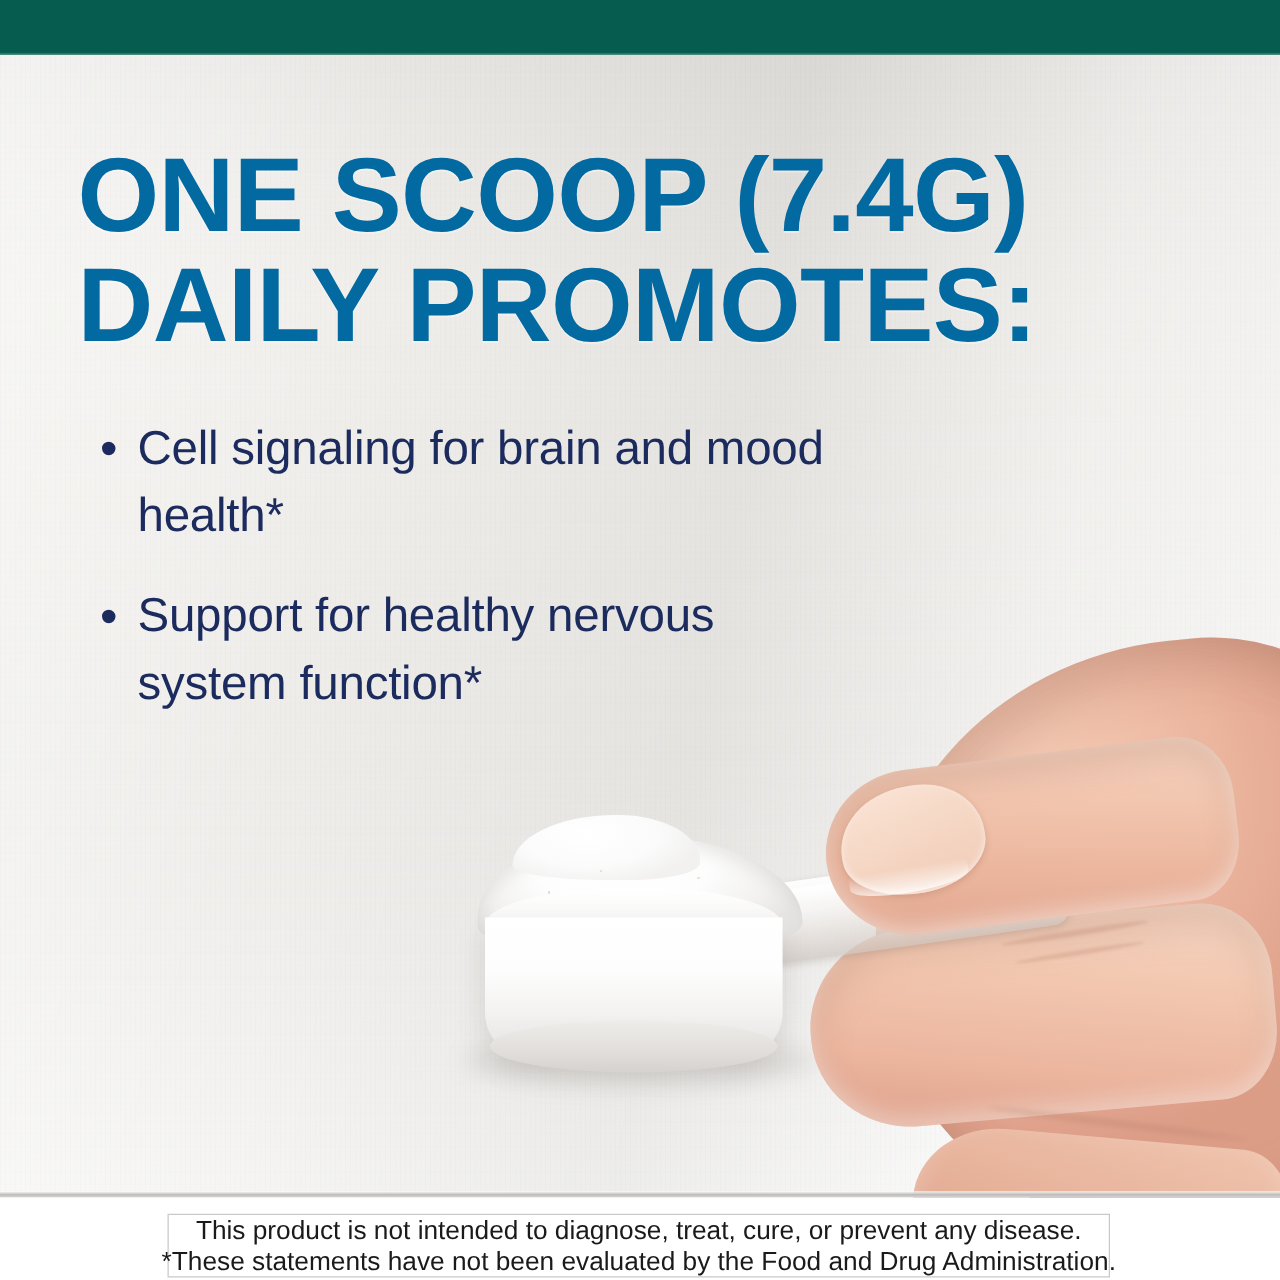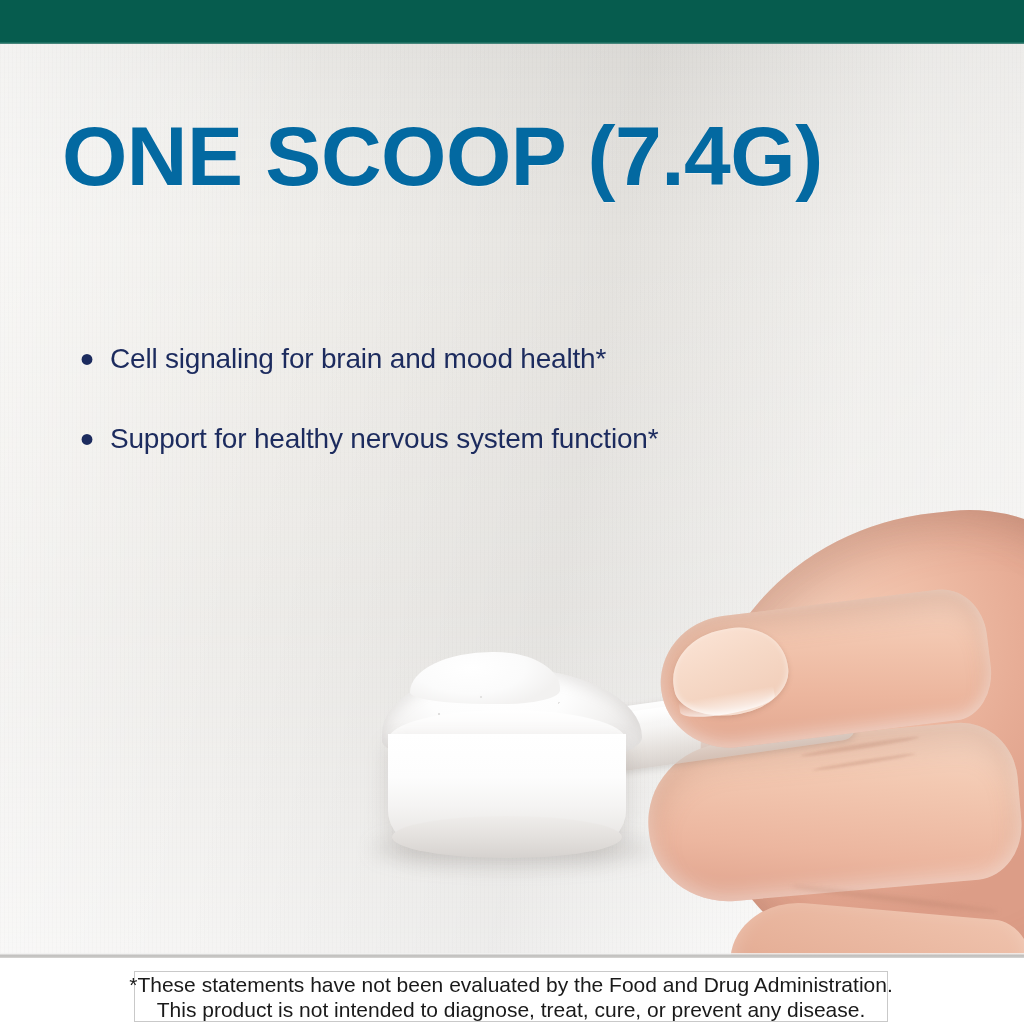--- a/index.html
+++ b/index.html
@@ -87,21 +87,21 @@
   .bullet-dot {
     flex:0 0 auto;
     width:30px;
     color:#1C2B5E;
     font-size:40px;
     line-height:54px;
     text-align:left;
   }
   .bullet-text {
     color:#1C2B5E;
-    font-size:28px;
+    font-size:38px;
     line-height:54px;
     font-weight:normal;
     letter-spacing:-0.2px;
   }
 
   
   .photo-subject { position:absolute; inset:0; z-index:4; pointer-events:none; }
 
   
   .hand-mass{
@@ -318,33 +318,34 @@
       <div class="cup-rim"></div>
       <div class="cup"></div>
       <div class="cup-base"></div>
     </div>
 
     <div class="stage-seam"></div>
   </div>
 
   <h1 class="headline">
     <span class="hl-line">ONE SCOOP (7.4G)</span>
+    <span class="hl-line">DAILY PROMOTES:</span>
   </h1>
 
   <ul class="bullets" style="list-style:none;">
     <li class="bullet-row">
       <span class="bullet-dot">•</span>
       <span class="bullet-text">Cell signaling for brain and mood health*</span>
     </li>
     <li class="bullet-row">
       <span class="bullet-dot">•</span>
       <span class="bullet-text">Support for healthy nervous system function*</span>
     </li>
   </ul>
 
   <div class="footer">
     <div class="disclaimer-box">
+      <div class="disclaimer-line">This product is not intended to diagnose, treat, cure, or prevent any disease.</div>
       <div class="disclaimer-line">*These statements have not been evaluated by the Food and Drug Administration.</div>
-      <div class="disclaimer-line">This product is not intended to diagnose, treat, cure, or prevent any disease.</div>
     </div>
   </div>
 
 </div>
 
 </body></html>

